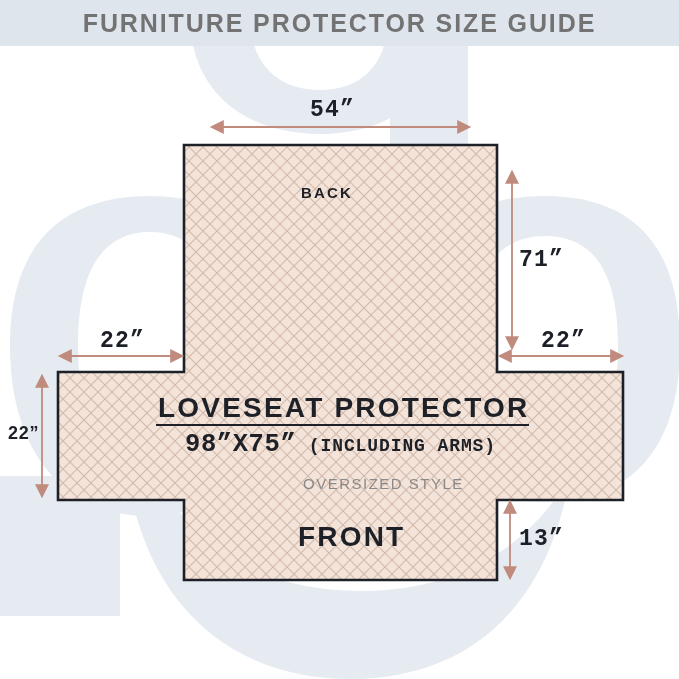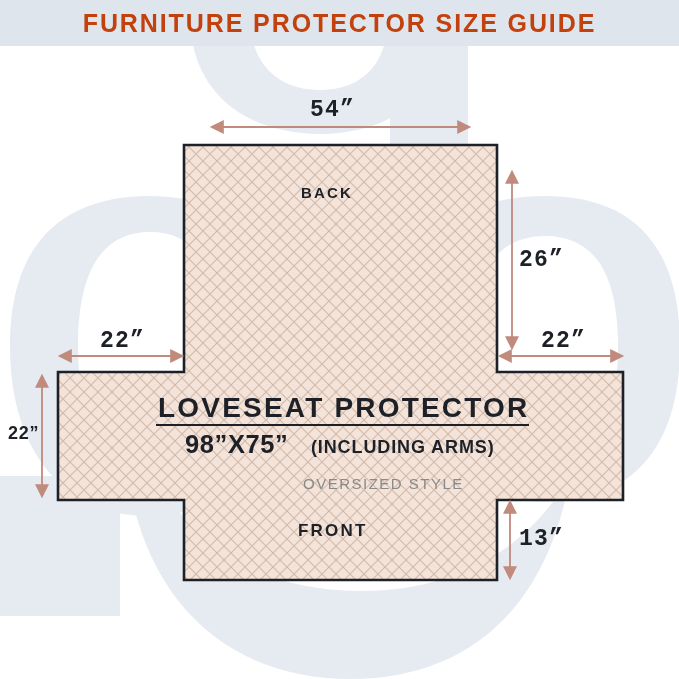--- a/index.html
+++ b/index.html
@@ -31,21 +31,21 @@
     position: absolute;
     left: 0; top: 0;
     width: 679px;
     height: 46px;
     line-height: 46px;
     text-align: center;
     font-family: "Liberation Sans", sans-serif;
     font-size: 25px;
     font-weight: bold;
     letter-spacing: 1.9px;
-    color: #c2410c;
+    color: #737373;
     white-space: nowrap;
     z-index: 6;
   }
 
   
   #watermark {
     position: absolute;
     left: 0; top: 46px;
     width: 679px;
     height: 633px;
@@ -106,25 +106,25 @@
     font-weight: bold;
     letter-spacing: 0.9px;
   }
   #lbl-style {
     font-size: 15px;
     font-weight: normal;
     letter-spacing: 1.5px;
     color: #8a8a8a;
   }
   #lbl-front {
-    font-size: 17px;
+    font-size: 28px;
     font-weight: bold;
     letter-spacing: 2.2px;
   }
-  .row-inline { display: inline-block; vertical-align: baseline; }
+  .row-inline { display: inline-block; vertical-align: baseline; font-family: Liberation Mono, monospace; }
 </style>
 </head>
 <body>
 
 <div id="page">
 
   <svg id="watermark" viewBox="0 0 679 633" width="679" height="633" aria-hidden="true">
     <g fill="#e6ebf2">
 
       <path d="M10 300 C10 190 70 150 150 150 C235 150 290 200 290 300
@@ -188,34 +188,34 @@
   </svg>
 
   <div id="header-band"></div>
   <div id="header-title">FURNITURE PROTECTOR SIZE GUIDE</div>
 
   <div class="lbl dim" style="left:310px; top:97px;">54”</div>
 
   <div class="lbl" id="lbl-back" style="left:301px; top:184px;">BACK</div>
 
 
-  <div class="lbl dim" style="left:519px; top:247px;">26”</div>
+  <div class="lbl dim" style="left:519px; top:247px;">71”</div>
 
   <div class="lbl dim" style="left:100px; top:328px;">22”</div>
 
   <div class="lbl dim" style="left:541px; top:328px;">22”</div>
 
   <div class="lbl" style="left:8px; top:423px; font-size:18px; font-weight:bold; letter-spacing:0.8px;">22”</div>
 
   <div class="lbl" id="lbl-title-main" style="left:158px; top:392px;">LOVESEAT PROTECTOR</div>
   <div id="lbl-underline" style="left:156px; top:424px; width:373px;"></div>
 
   <div class="lbl" style="left:185px; top:430px;">
     <span class="row-inline" id="lbl-size">98”X75”</span>
-    <span class="row-inline" id="lbl-size-note" style="margin-left:18px;">(INCLUDING ARMS)</span>
+    <span class="row-inline" id="lbl-size-note" style="margin-left:8px;">(INCLUDING ARMS)</span>
   </div>
 
   <div class="lbl" id="lbl-style" style="left:264px; top:475px;margin-left:39px;">OVERSIZED STYLE</div>
 
   <div class="lbl" id="lbl-front" style="left:298px; top:521px;">FRONT</div>
 
   <div class="lbl dim" style="left:519px; top:526px;">13”</div>
 
 </div>
 

